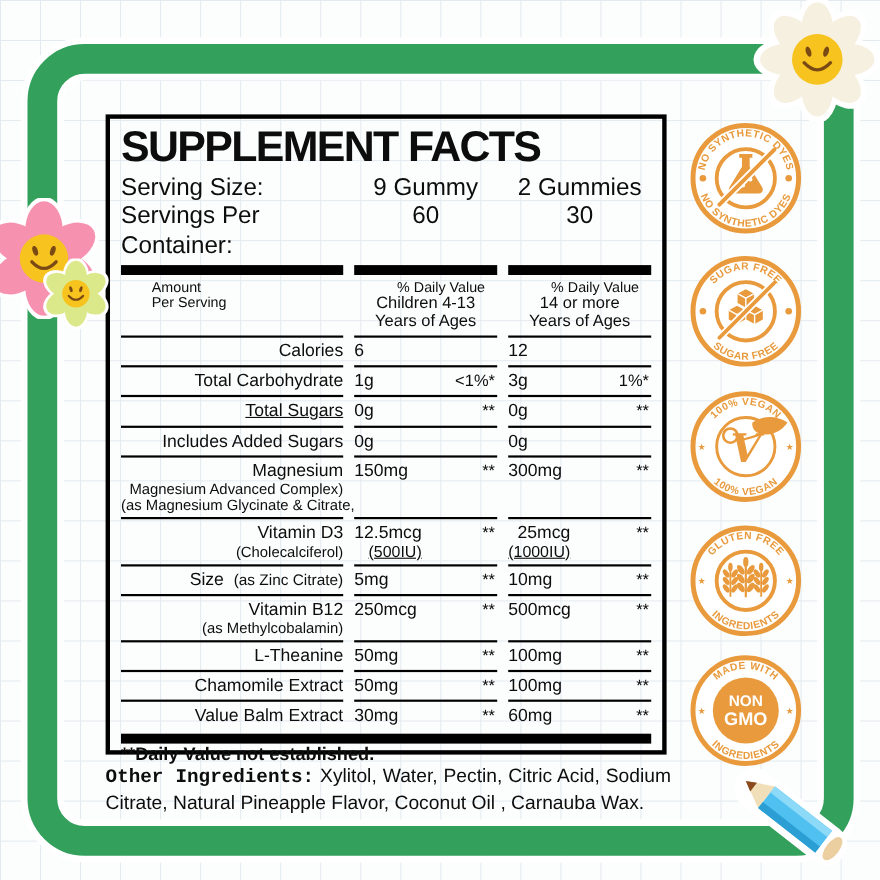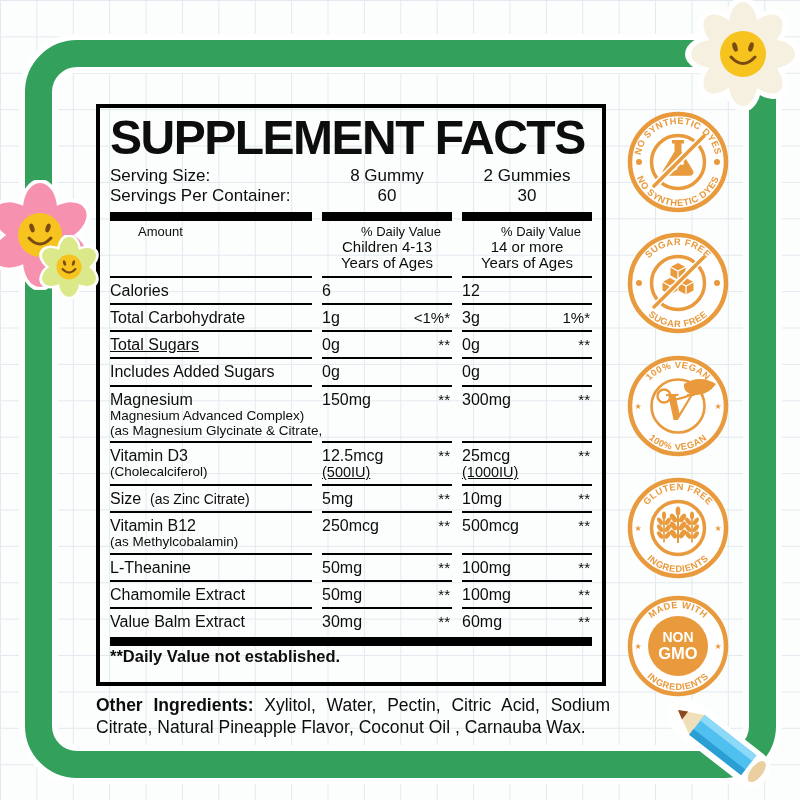--- a/index.html
+++ b/index.html
@@ -17,51 +17,51 @@
     border:27px solid #33a05c; border-radius:52px;
     box-shadow:0 0 0 6px #ffffff, inset 0 0 0 6px #ffffff;
   }
 
   
   .panel {
     position:absolute; left:96px; top:104px; width:510px; height:582px;
     border:4px solid #000; padding:4px 10px 6px 10px;
   }
   .title {
-    font-size:48px; font-weight:bold; letter-spacing:-1.5px;
+    font-size:39px; font-weight:bold; letter-spacing:-1.5px;
     line-height:1.02; white-space:nowrap; margin:2px 0 3px 0;
   }
   .tgrid { display:grid; grid-template-columns:202px 130px 130px; column-gap:10px; }
-  .serv { font-size:17px; line-height:1.2; }
+  .serv { font-size:22px; line-height:1.2; }
   .cmid { text-align:center; }
   .bars { margin-top:5px; }
   .bar-seg { height:9px; background:#000; }
   .hdr { margin-top:4px; }
   .hdr .hcell { border-bottom:2px solid #000; padding-bottom:5px; }
   .hb { font-size:13px; font-weight:normal; line-height:1.12;margin-left:28px; }
   .hs { font-size:15px; line-height:1.05; }
-  .t-row .cell { border-bottom:2px solid #000; padding:4px 0 3px 0; }
+  .t-row .cell { border-bottom:2px solid #000; padding:4px 0 3px 0;text-align:right; }
   .t-row:last-child .cell { border-bottom:none; }
   .ncell { font-size:16px; line-height:1.14; }
   .inline-sub { font-size:14px; }
   .sub { font-size:13.5px; line-height:1.08; }
   .vcell { display:flex; justify-content:space-between; align-items:flex-start;
            font-size:16px; line-height:1.14; }
   .vb { display:block; font-size:14.5px; line-height:1.05;text-decoration:underline; }
   .dv { font-size:15px; padding-right:2px; }
   .ind1 { padding-left:8px;text-decoration:underline; }
   .ind2 { padding-left:22px; }
   .thick-full { height:9px; background:#000; margin-top:3px; }
   .foot { font-size:16.5px; font-weight:bold; line-height:1.22; margin-top:5px; }
 
   .other {
     position:absolute; left:96px; top:694px; width:514px;
     font-size:17.5px; line-height:1.28; text-align:justify;
   }
-  .other b { font-weight:bold; }
+  .other b { font-weight:bold;font-family:Liberation Mono, monospace; }
 
   
   .badge { position:absolute; left:626px; width:104px; height:104px; }
   .arc { font-family:"Liberation Sans", sans-serif; font-size:9.3px; font-weight:bold;
          letter-spacing:0.5px; fill:#e89a3c; }
   .b1 { top:110px; } .b2 { top:231px; } .b3 { top:354px; } .b4 { top:476px; } .b5 { top:594px; }
 
   
   .daisy   { position:absolute; left:684px; top:-2px;  width:118px; height:112px; }
   .flower-pink  { position:absolute; left:-14px; top:180px; width:108px; height:110px; }
@@ -73,36 +73,37 @@
 
 <div class="page">
 
   <div class="frame"></div>
 
   <div class="panel">
     <div class="title">SUPPLEMENT FACTS</div>
 
     <div class="tgrid serv">
       <span>Serving Size:</span>
-      <span class="cmid">8 Gummy</span>
+      <span class="cmid">9 Gummy</span>
       <span class="cmid">2 Gummies</span>
       <span>Servings Per Container:</span>
       <span class="cmid">60</span>
       <span class="cmid">30</span>
     </div>
 
     <div class="tgrid bars">
       <div class="bar-seg"></div>
       <div class="bar-seg"></div>
       <div class="bar-seg"></div>
     </div>
 
     <div class="tgrid hdr">
       <div class="hcell">
         <div class="hb">Amount</div>
+        <div class="hb">Per Serving</div>
       </div>
       <div class="hcell cmid">
         <div class="hb">% Daily Value</div>
         <div class="hs">Children 4-13</div>
         <div class="hs">Years of Ages</div>
       </div>
       <div class="hcell cmid">
         <div class="hb">% Daily Value</div>
         <div class="hs">14 or more</div>
         <div class="hs">Years of Ages</div>

